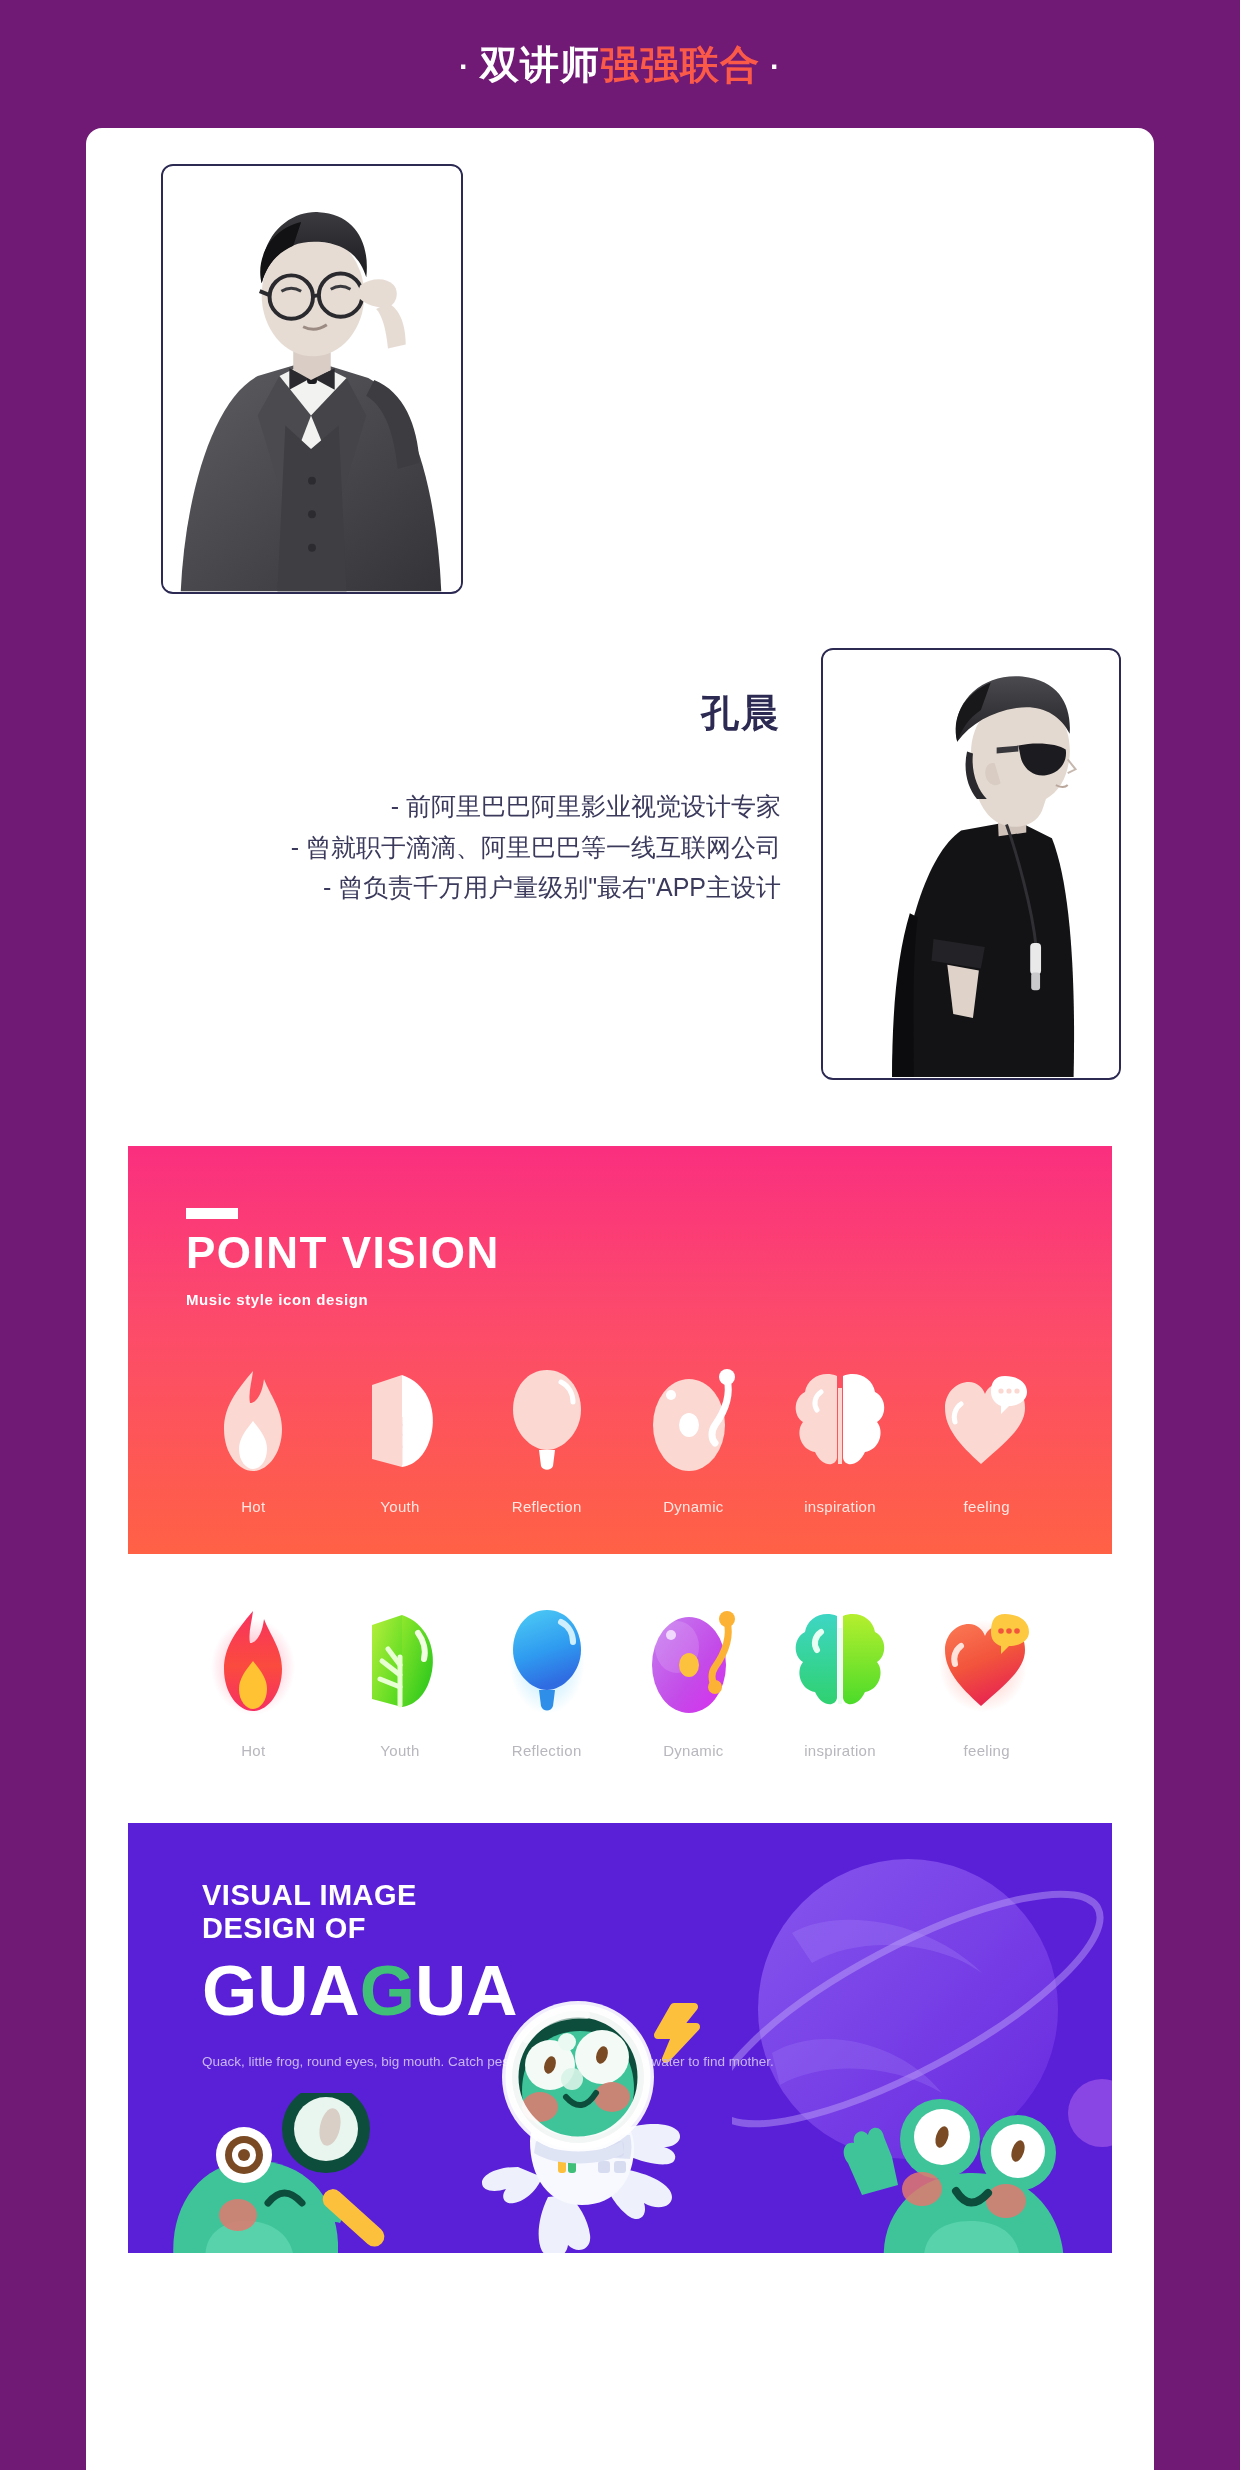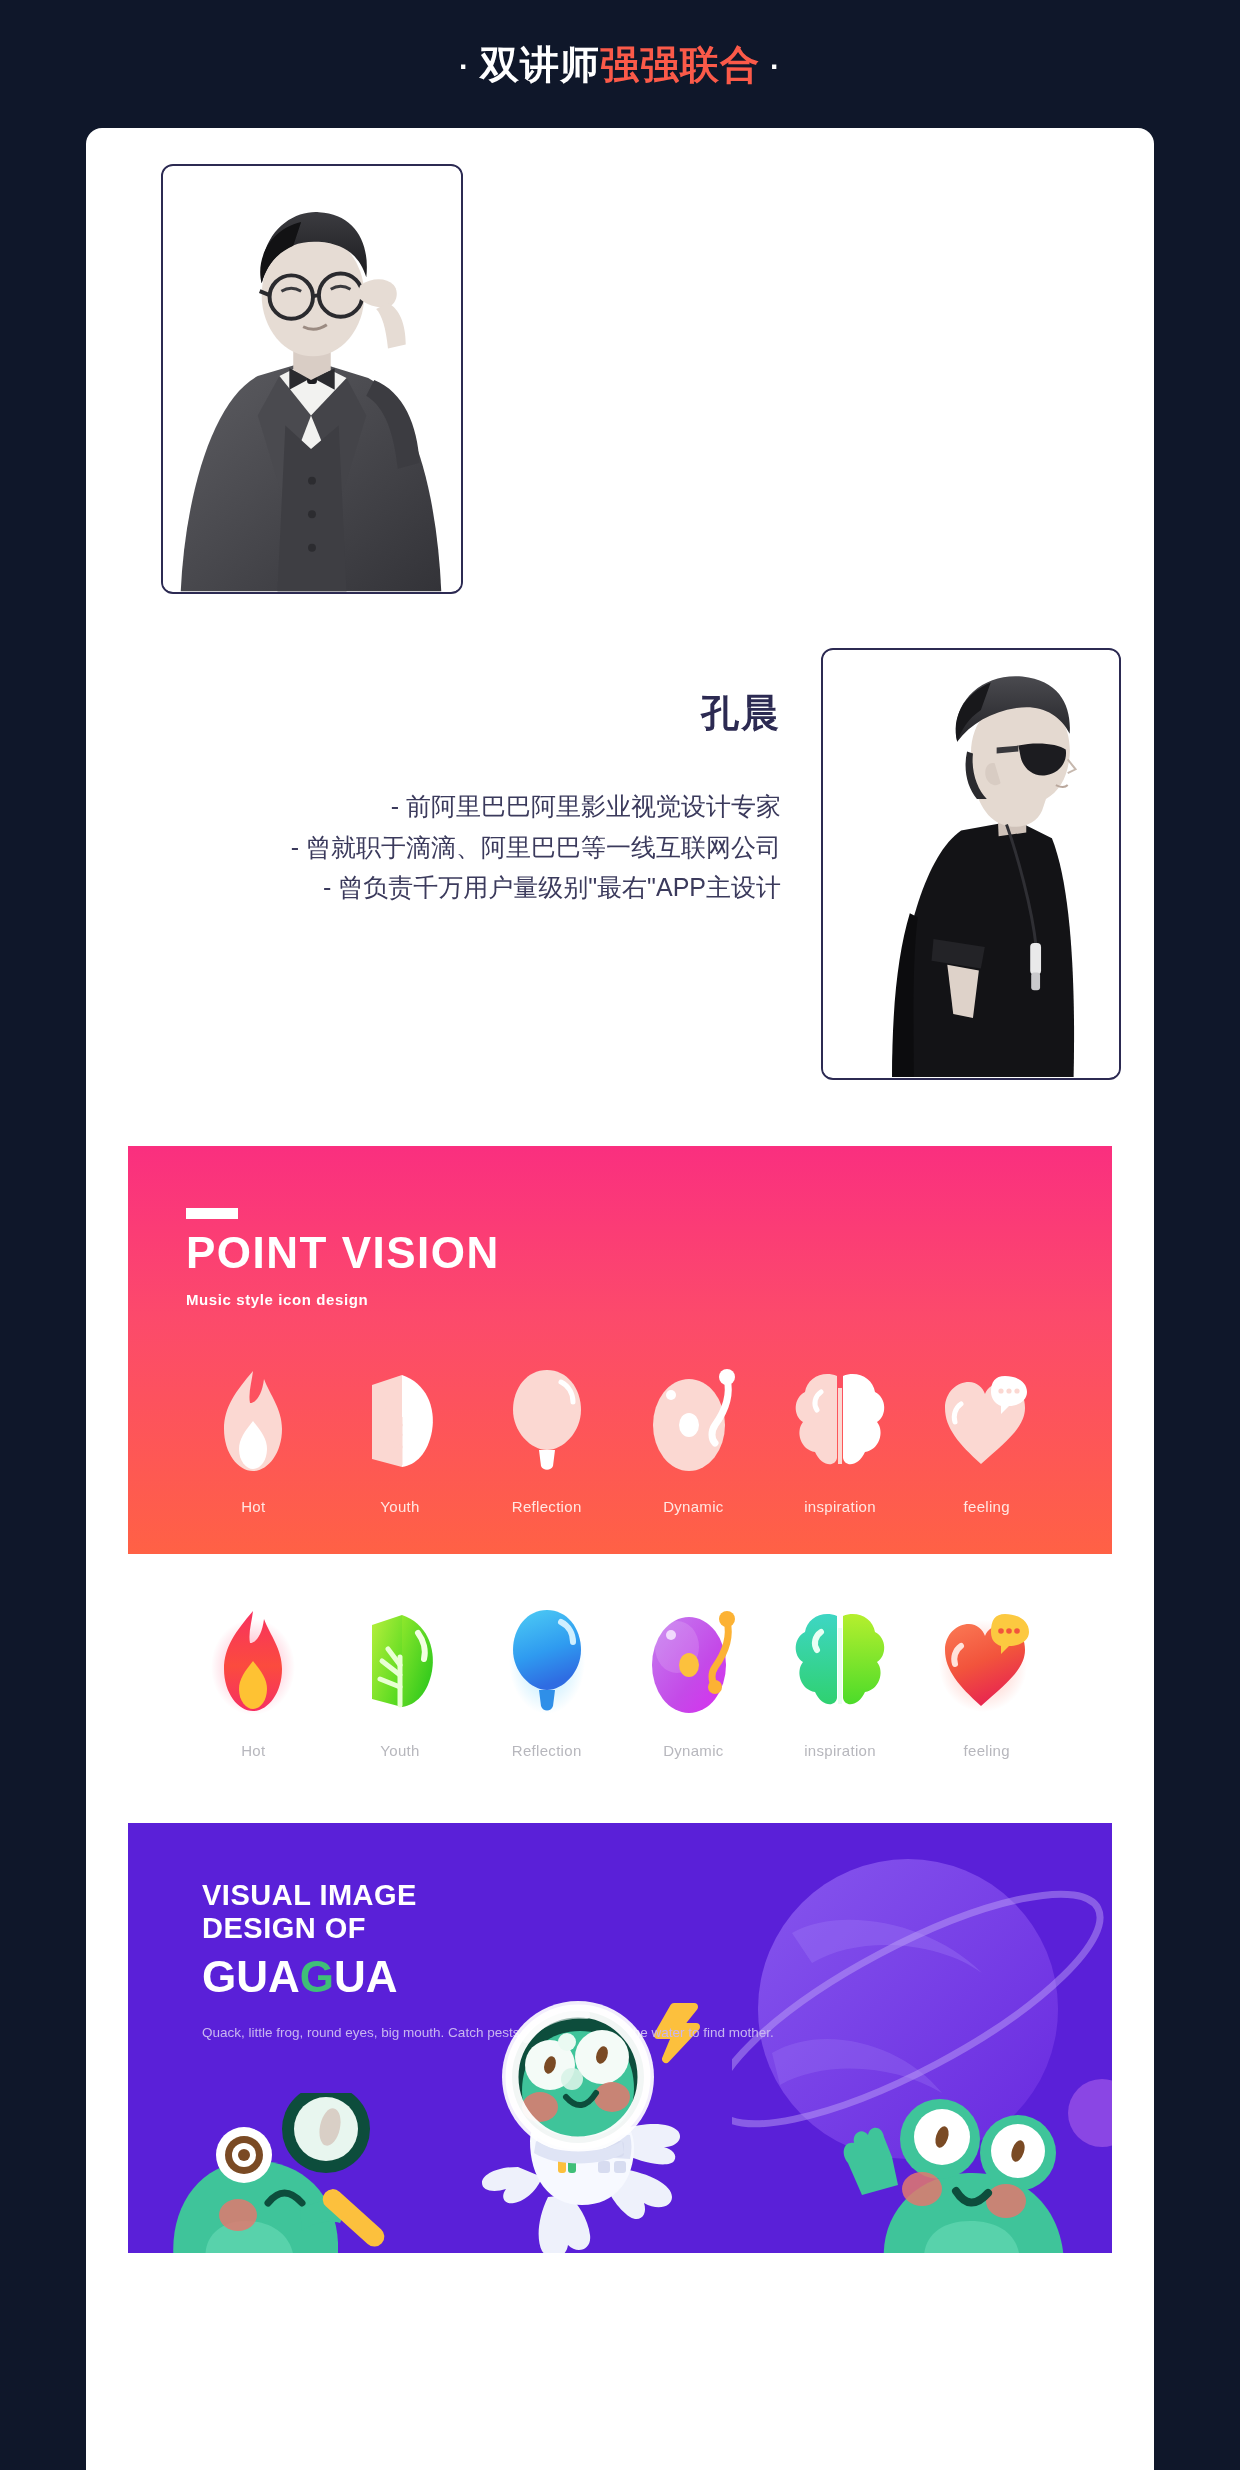--- a/index.html
+++ b/index.html
@@ -2,21 +2,21 @@
 <html><head>
 <meta charset="utf-8">
 <style>
   * { margin:0; padding:0; box-sizing:border-box; }
   html,body { width:1240px; }
   body {
     background:#2a2546;
     font-family:"Liberation Sans","DejaVu Sans",sans-serif;
     -webkit-font-smoothing:antialiased;
   }
-  .page { position:relative; width:1240px; min-height:2470px; background:#0f172a; }
+  .page { position:relative; width:1240px; min-height:2470px; background:#701a75; }
 
   
   .header { height:128px; display:flex; align-items:center; justify-content:center; }
   .header-title {
     font-size:39px; font-weight:bold; letter-spacing:1px;
     color:#ffffff; white-space:nowrap; line-height:1;
   }
   .header-title .accent { color:#fb5a49; }
   .header-title .dot { color:#ffffff; font-size:30px; vertical-align:middle; margin:0 10px; }
 
@@ -77,21 +77,21 @@
   .icon-row-white { display:flex; justify-content:space-between; padding:52px 52px 0; margin:0 auto; width:984px; }
   .icon-row-white .caption { margin-top:26px; font-size:15px; color:#b7b7bd; }
 
   
   .gg-banner {
     position:relative; width:984px; height:430px; margin:64px auto 0;
     background:#5a20d8; overflow:hidden;padding-left:10px;
   }
   .gg-text { position:relative; z-index:4; padding:56px 0 0 64px; }
   .gg-line { font-size:29px; font-weight:bold; color:#fff; letter-spacing:.5px; line-height:1.14; }
-  .gg-word { font-size:44px; font-weight:bold; color:#fff; letter-spacing:0px; line-height:1.08; margin-top:8px; }
+  .gg-word { font-size:71px; font-weight:bold; color:#fff; letter-spacing:0px; line-height:1.08; margin-top:8px; }
   .gg-word .g { color:#3fbf78; }
   .gg-desc { margin-top:22px; font-size:13.5px; color:#c9b6f0; line-height:1.55; }
 
   .planet { position:absolute; z-index:1; }
   .sparkle { position:absolute; z-index:3; }
   .frog { position:absolute; z-index:5; }
 </style>
 </head>
 <body>
 

